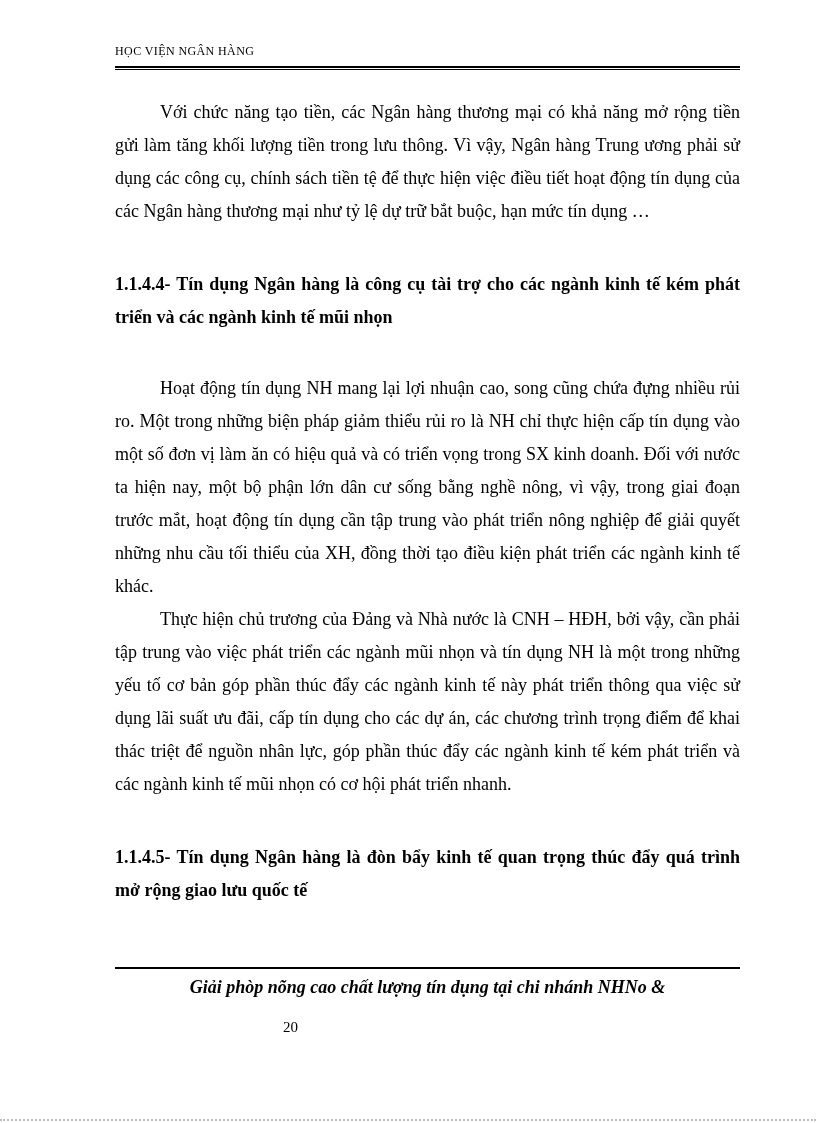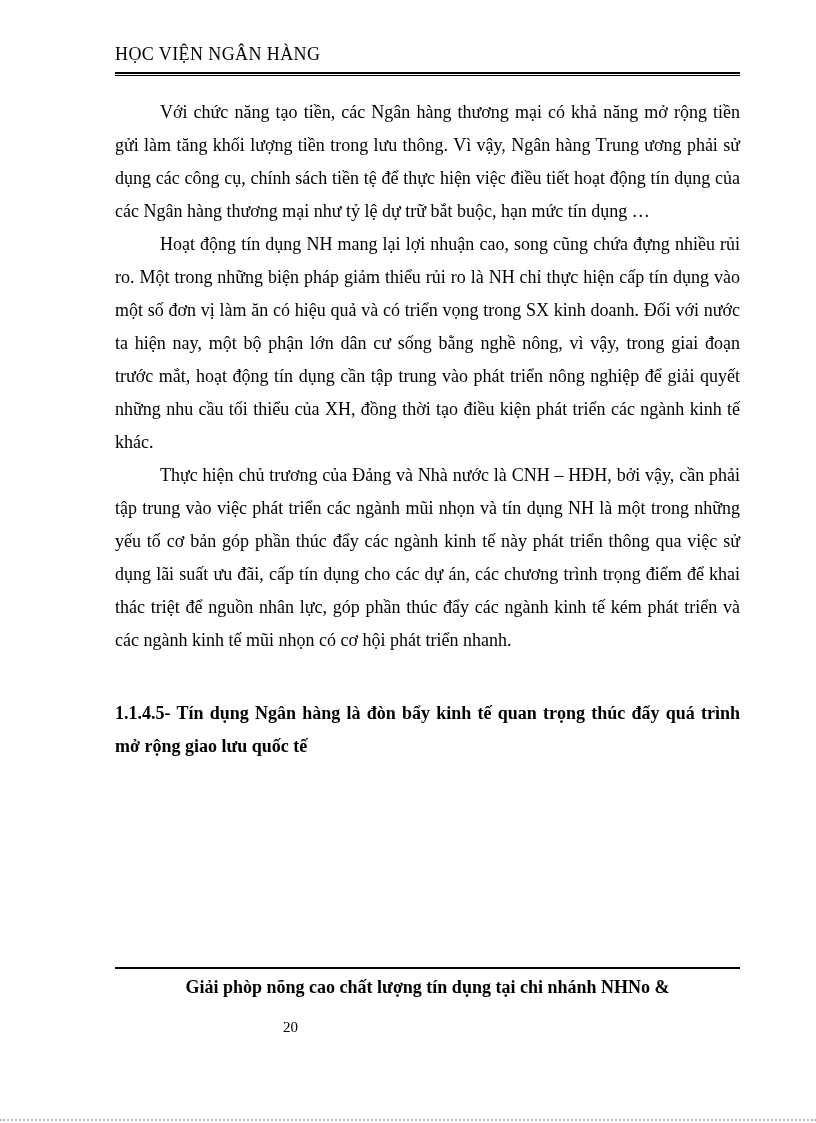--- a/index.html
+++ b/index.html
@@ -13,21 +13,21 @@
     font-family: "Liberation Serif", serif;
     overflow: hidden;
   }
   .header {
     position: absolute;
     top: 44px;
     left: 115px;
     width: 625px;
   }
   .header-title {
-    font-size: 18px;
+    font-size: 12px;
     letter-spacing: 0.4px;
   }
   .header-rule {
     margin-top: 7px;
     height: 4px;
     border-top: 2px solid #000;
     border-bottom: 1px solid #000;
   }
   .content {
     position: absolute;
@@ -54,20 +54,21 @@
     left: 115px;
     width: 625px;
   }
   .footer-rule {
     border-top: 2px solid #000;
     margin-bottom: 5px;
   }
   .footer-text {
     text-align: center;
     font-weight: bold;
+    font-style: italic;
     font-size: 18px;
     line-height: 27px;
   }
   .page-number {
     margin-top: 16px;
     padding-left: 168px;
     font-size: 15px;
     line-height: 20px;
   }
   .bottom-dotted {
@@ -83,20 +84,21 @@
 
 <div class="page">
 
   <div class="header">
     <div class="header-title">HỌC VIỆN NGÂN HÀNG</div>
     <div class="header-rule"></div>
   </div>
 
   <div class="content">
     <p class="para">Với chức năng tạo tiền, các Ngân hàng thương mại có khả năng mở rộng tiền gửi làm tăng khối lượng tiền trong lưu thông. Vì vậy, Ngân hàng Trung ương phải sử dụng các công cụ, chính sách tiền tệ để thực hiện việc điều tiết hoạt động tín dụng của các Ngân hàng thương mại như tỷ lệ dự trữ bắt buộc, hạn mức tín dụng …</p>
+    <p class="heading">1.1.4.4- Tín dụng Ngân hàng là công cụ tài trợ cho các ngành kinh tế kém phát triển và các ngành kinh tế mũi nhọn</p>
     <p class="para">Hoạt động tín dụng NH mang lại lợi nhuận cao, song cũng chứa đựng nhiều rủi ro. Một trong những biện pháp giảm thiểu rủi ro là NH chỉ thực hiện cấp tín dụng vào một số đơn vị làm ăn có hiệu quả và có triển vọng trong SX kinh doanh. Đối với nước ta hiện nay, một bộ phận lớn dân cư sống bằng nghề nông, vì vậy, trong giai đoạn trước mắt, hoạt động tín dụng cần tập trung vào phát triển nông nghiệp để giải quyết những nhu cầu tối thiểu của XH, đồng thời tạo điều kiện phát triển các ngành kinh tế khác.</p>
     <p class="para">Thực hiện chủ trương của Đảng và Nhà nước là CNH – HĐH, bởi vậy, cần phải tập trung vào việc phát triển các ngành mũi nhọn và tín dụng NH là một trong những yếu tố cơ bản góp phần thúc đẩy các ngành kinh tế này phát triển thông qua việc sử dụng lãi suất ưu đãi, cấp tín dụng cho các dự án, các chương trình trọng điểm để khai thác triệt để nguồn nhân lực, góp phần thúc đẩy các ngành kinh tế kém phát triển và các ngành kinh tế mũi nhọn có cơ hội phát triển nhanh.</p>
     <p class="heading last">1.1.4.5- Tín dụng Ngân hàng là đòn bẩy kinh tế quan trọng thúc đẩy quá trình mở rộng giao lưu quốc tế</p>
   </div>
 
   <div class="footer">
     <div class="footer-rule"></div>
     <div class="footer-text">Giải phòp nõng cao chất lượng tín dụng tại chi nhánh NHNo &amp;</div>
     <div class="page-number">20</div>
   </div>

